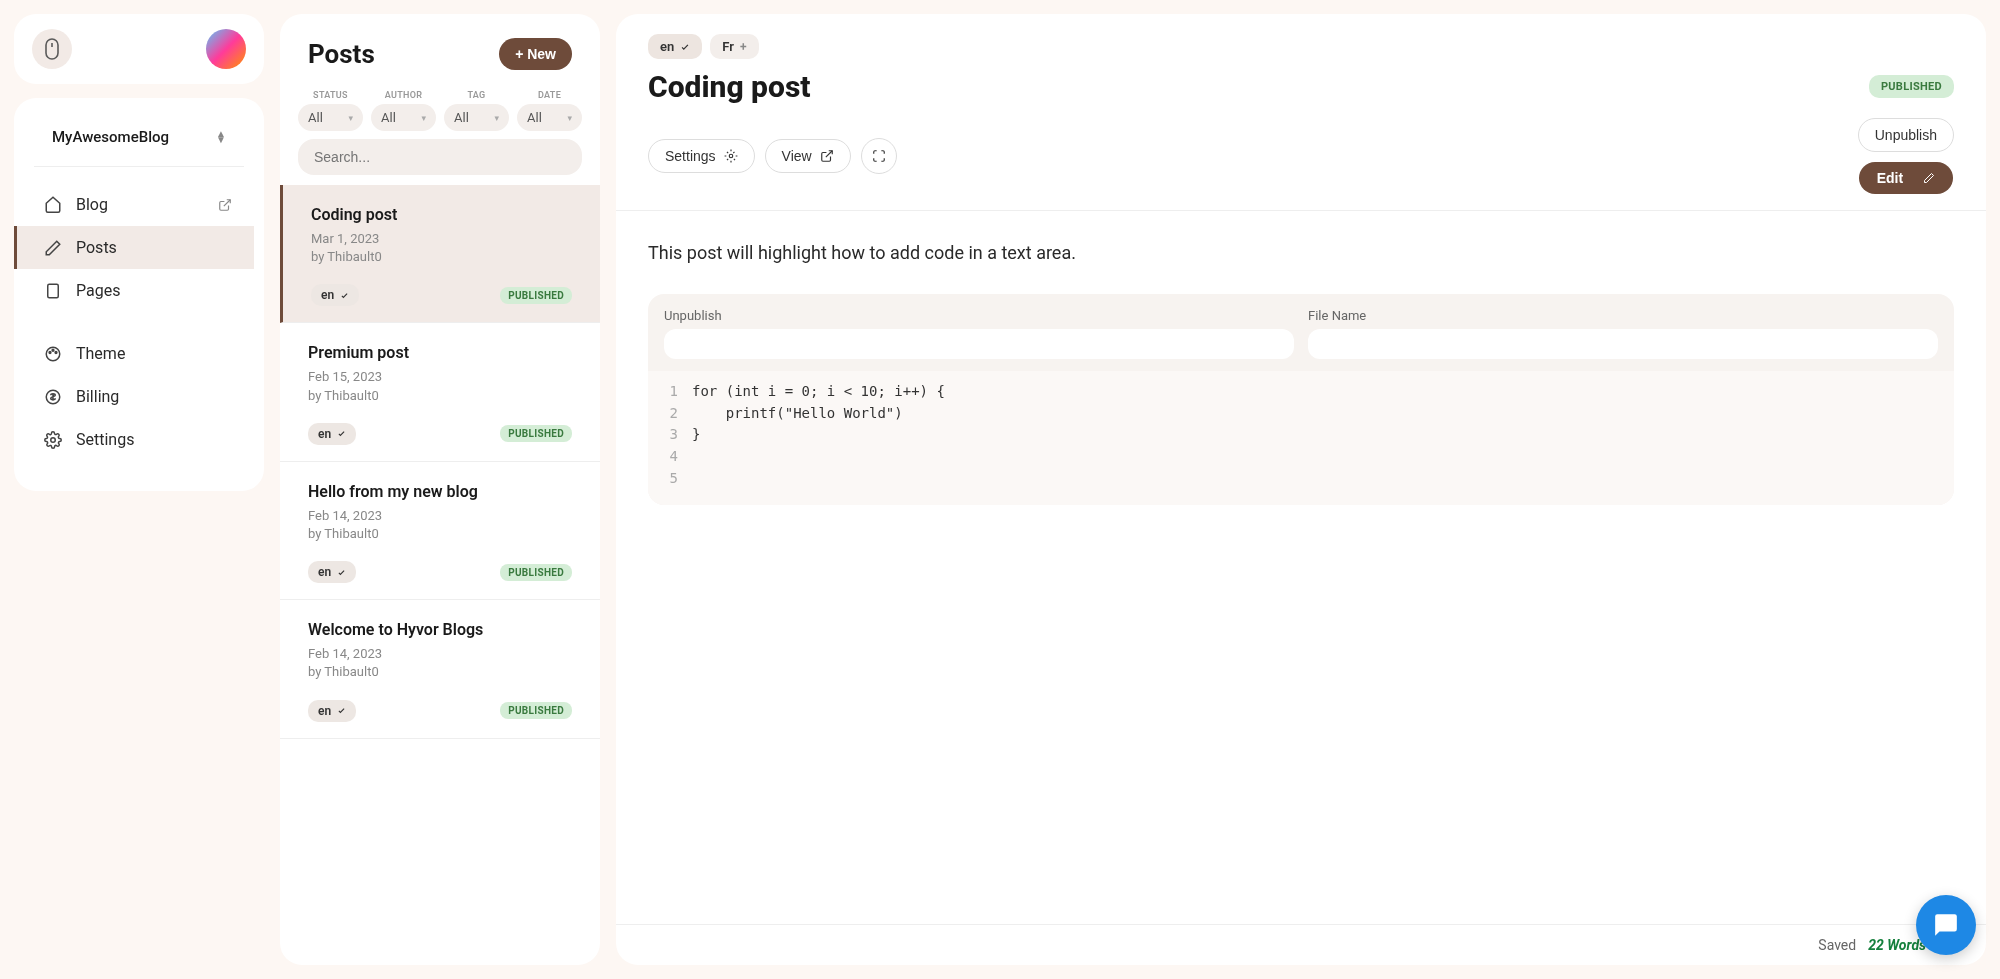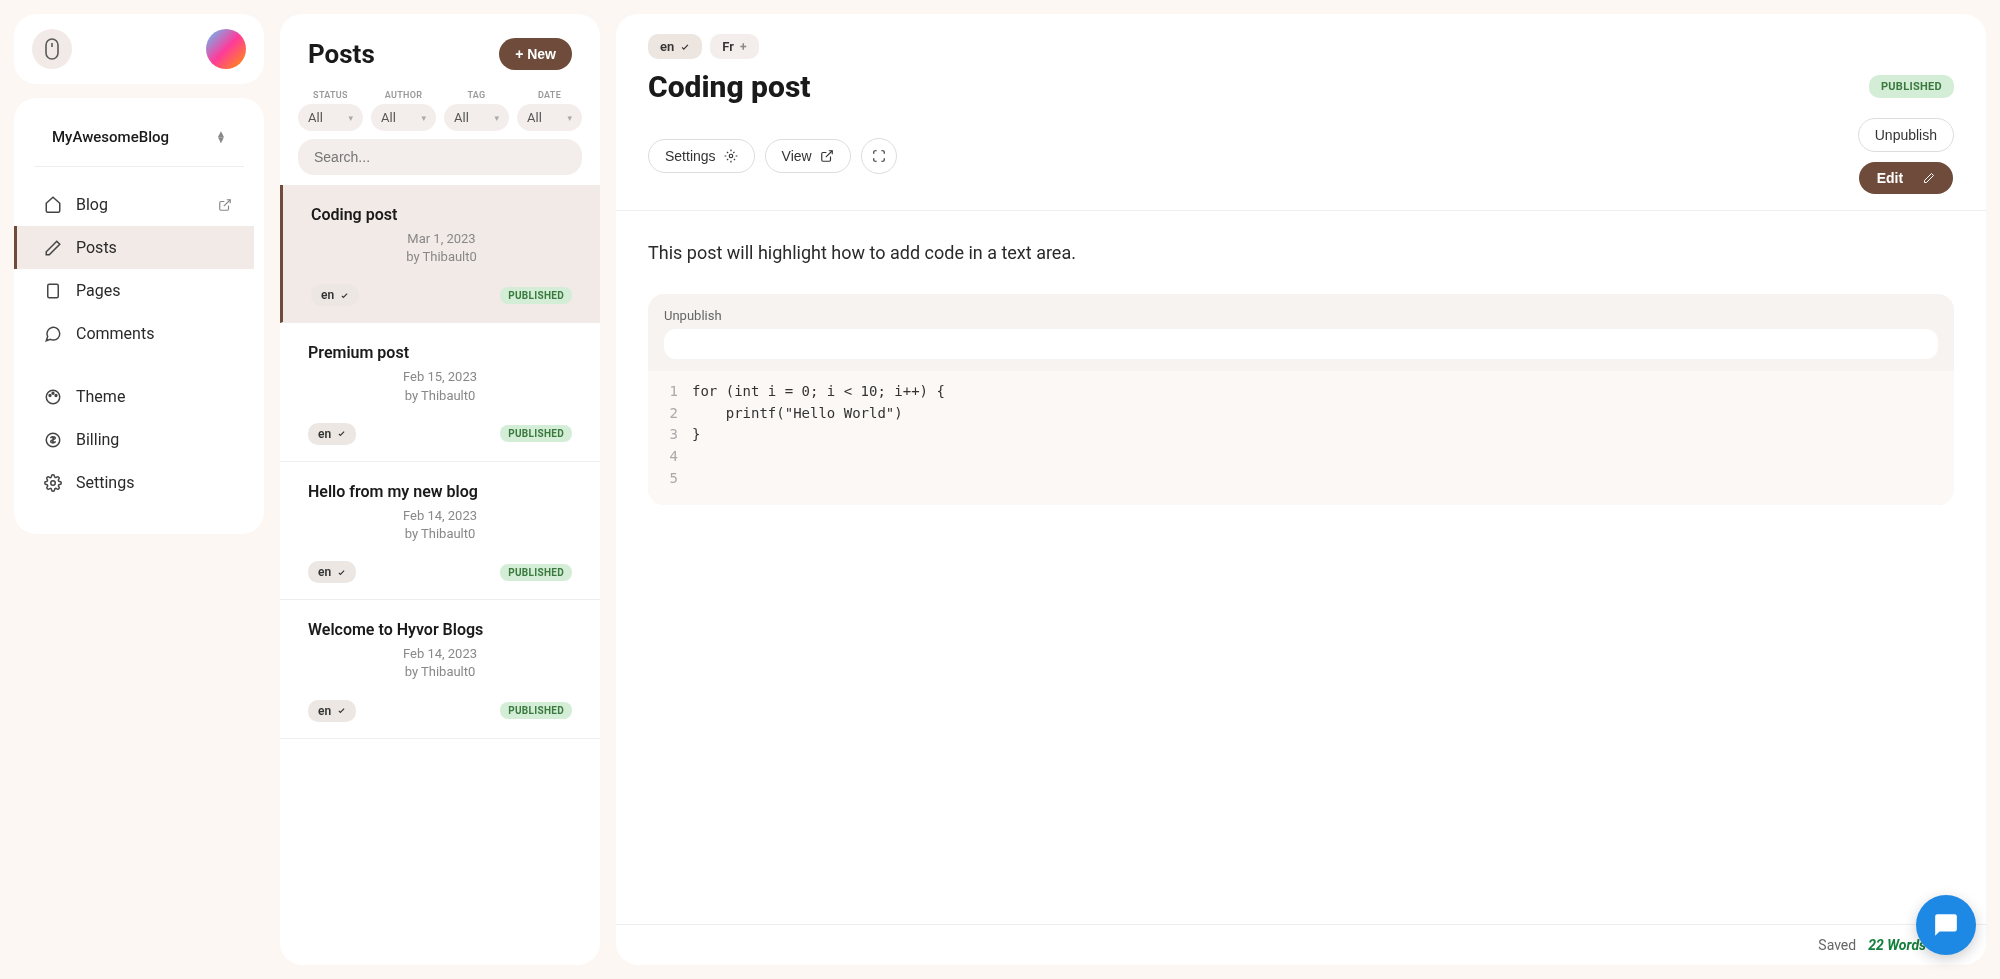--- a/index.html
+++ b/index.html
@@ -39,21 +39,21 @@
 .filter-pill { background: #F3EEEB; border-radius: 14px; padding: 6px 10px; font-size: 13px; color: #555; display: flex; align-items: center; justify-content: space-between; cursor: pointer; }
 .chev { font-size: 9px; color: #aaa; }
 .search-wrap { padding: 0 18px 10px; }
 .search { width: 100%; background: #F3EEEB; border: none; border-radius: 16px; padding: 10px 16px; font-size: 14px; color: #555; outline: none; }
 .post-list { flex: 1; overflow-y: auto; }
 .post-list::-webkit-scrollbar { width: 12px; }
 .post-list::-webkit-scrollbar-thumb { background: #ccc; border-radius: 6px; }
 .post-item { padding: 20px 28px 16px; border-bottom: 1px solid #eee; cursor: pointer; }
 .post-item.active { background: #F2EAE6; border-left: 3px solid #6E4B3A; }
 .post-title { font-size: 16px; font-weight: 600; margin-bottom: 6px; }
-.post-meta { font-size: 13px; color: #888; line-height: 1.4; text-align: center; }
+.post-meta { font-size: 13px; color: #888; line-height: 1.4; }
 .lang-pill { display: inline-flex; align-items: center; gap: 6px; background: #EDE7E3; border-radius: 10px; padding: 4px 10px; font-size: 12px; font-weight: 600; color: #333; margin-top: 10px; }
 .status-badge { float: right; background: #D4EDD6; color: #3A7A3F; font-size: 10px; font-weight: 700; padding: 3px 8px; border-radius: 8px; letter-spacing: 0.3px; margin-top: 10px; }
 .post-item .row-bottom { display: flex; align-items: center; justify-content: space-between; margin-top: 8px; }
 
 
 .editor-panel { flex: 1; background: #fff; border-radius: 22px; display: flex; flex-direction: column; overflow: hidden; }
 .editor-header { padding: 20px 32px 16px; border-bottom: 1px solid #eee; }
 .lang-row { display: flex; gap: 8px; margin-bottom: 10px; }
 .lang-chip { background: #F3EEEB; border-radius: 10px; padding: 5px 12px; font-size: 13px; font-weight: 600; color: #333; display: inline-flex; align-items: center; gap: 6px; cursor: pointer; }
 .lang-chip.active { background: #EDE5E0; }
@@ -143,28 +143,20 @@
 
       <div class="nav-item">
         <span class="icon">
           <svg width="18" height="18" viewBox="0 0 24 24" fill="none" stroke="currentColor" stroke-width="2">
               <rect x="5" y="3" width="14" height="18" rx="2"></rect>
             </svg>
         </span>
         <span>Pages</span>
       </div>
 
-      <div class="nav-item">
-        <span class="icon">
-          <svg width="18" height="18" viewBox="0 0 24 24" fill="none" stroke="currentColor" stroke-width="2">
-              <path d="M21 11.5a8.38 8.38 0 01-8.5 8.5 8.5 8.5 0 01-4-.9L3 21l1.9-5.6A8.5 8.5 0 1121 11.5z"></path>
-            </svg>
-        </span>
-        <span>Comments</span>
-      </div>
 
       <div class="nav-group-gap"></div>
 
       <div class="nav-item">
         <span class="icon">
           <svg width="18" height="18" viewBox="0 0 24 24" fill="none" stroke="currentColor" stroke-width="2">
               <circle cx="12" cy="12" r="9"></circle>
               <circle cx="8" cy="10" r="1.2" fill="currentColor"></circle>
               <circle cx="12" cy="7" r="1.2" fill="currentColor"></circle>
               <circle cx="16" cy="10" r="1.2" fill="currentColor"></circle>
@@ -345,20 +337,24 @@
     </div>
 
     <div class="editor-body">
       <p class="body-text">This post will highlight how to add code in a text area.</p>
       <div class="code-block">
         <div class="code-header">
           <div class="code-field">
             <div class="code-field-label">Unpublish</div>
             <input class="code-input" style="">
           </div>
+          <div class="code-field">
+            <div class="code-field-label">File Name</div>
+            <input class="code-input" style="">
+          </div>
         </div>
         <div class="code-area" id="code-area">
             <div class="code-line">
               <span class="line-no">1</span>
               <span class="code-text">for (int i = 0; i &lt; 10; i++) {</span>
             </div>
             <div class="code-line">
               <span class="line-no">2</span>
               <span class="code-text">    printf("Hello World")</span>
             </div>

